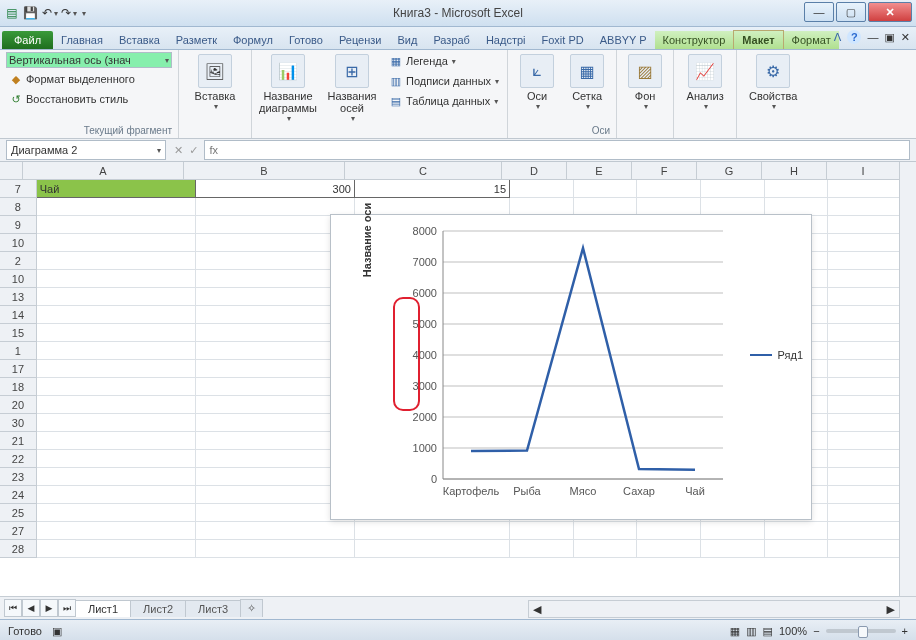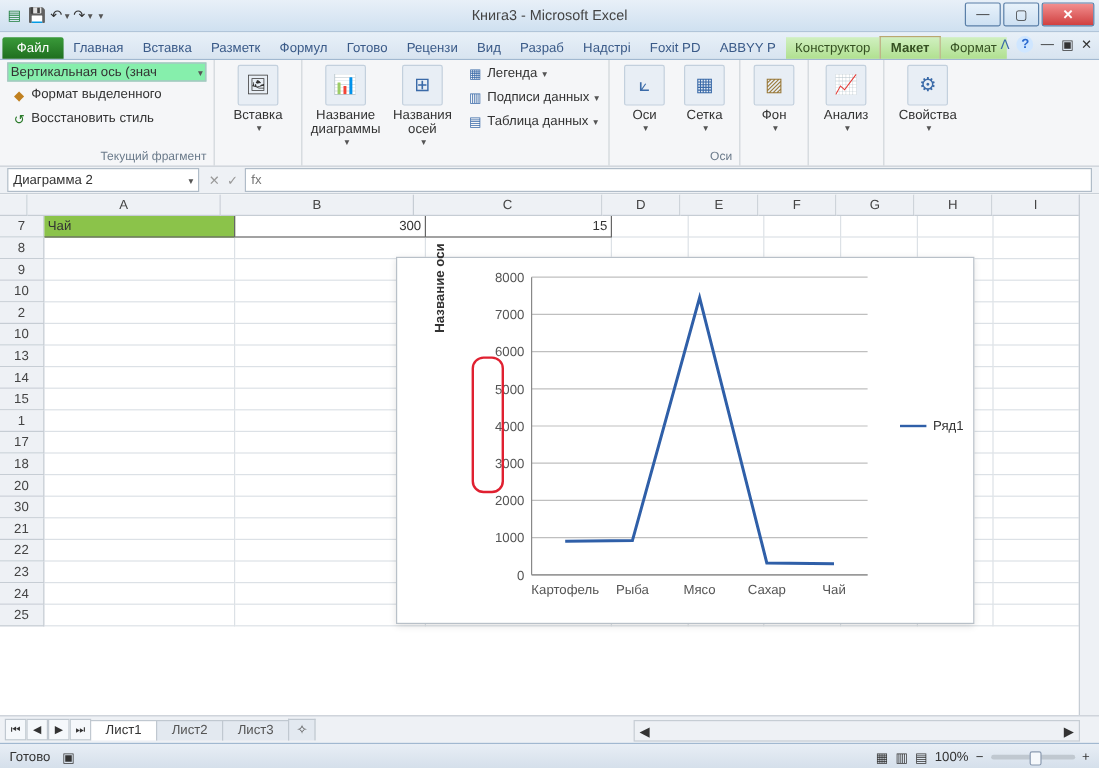--- a/index.html
+++ b/index.html
@@ -459,20 +459,44 @@
         <div class="cell" style="width: 160px;"></div>
         <div class="cell" style="width: 160px;"></div>
         <div class="cell" style="width: 156px;"></div>
         <div class="cell" style="width: 64px;"></div>
         <div class="cell" style="width: 64px;"></div>
         <div class="cell" style="width: 64px;"></div>
         <div class="cell" style="width: 64px;"></div>
         <div class="cell" style="width: 64px;"></div>
         <div class="cell" style="width: 72px;"></div>
       </div>
+      <div class="row">
+        <div class="rh">27</div>
+        <div class="cell" style="width: 160px;"></div>
+        <div class="cell" style="width: 160px;"></div>
+        <div class="cell" style="width: 156px;"></div>
+        <div class="cell" style="width: 64px;"></div>
+        <div class="cell" style="width: 64px;"></div>
+        <div class="cell" style="width: 64px;"></div>
+        <div class="cell" style="width: 64px;"></div>
+        <div class="cell" style="width: 64px;"></div>
+        <div class="cell" style="width: 72px;"></div>
+      </div>
+      <div class="row">
+        <div class="rh">28</div>
+        <div class="cell" style="width: 160px;"></div>
+        <div class="cell" style="width: 160px;"></div>
+        <div class="cell" style="width: 156px;"></div>
+        <div class="cell" style="width: 64px;"></div>
+        <div class="cell" style="width: 64px;"></div>
+        <div class="cell" style="width: 64px;"></div>
+        <div class="cell" style="width: 64px;"></div>
+        <div class="cell" style="width: 64px;"></div>
+        <div class="cell" style="width: 72px;"></div>
+      </div>
     </div>
   <div class="vscroll"></div>
 
   <div class="chart-obj">
     <svg id="chart-svg" width="480" height="304">
         <line x1="112" x2="392" y1="264" y2="264" stroke="#bfbfbf" stroke-width="1"></line>
         <text x="106" y="268" text-anchor="end" font-size="11" fill="#555">0</text>
         <line x1="112" x2="392" y1="233" y2="233" stroke="#bfbfbf" stroke-width="1"></line>
         <text x="106" y="237" text-anchor="end" font-size="11" fill="#555">1000</text>
         <line x1="112" x2="392" y1="202" y2="202" stroke="#bfbfbf" stroke-width="1"></line>

